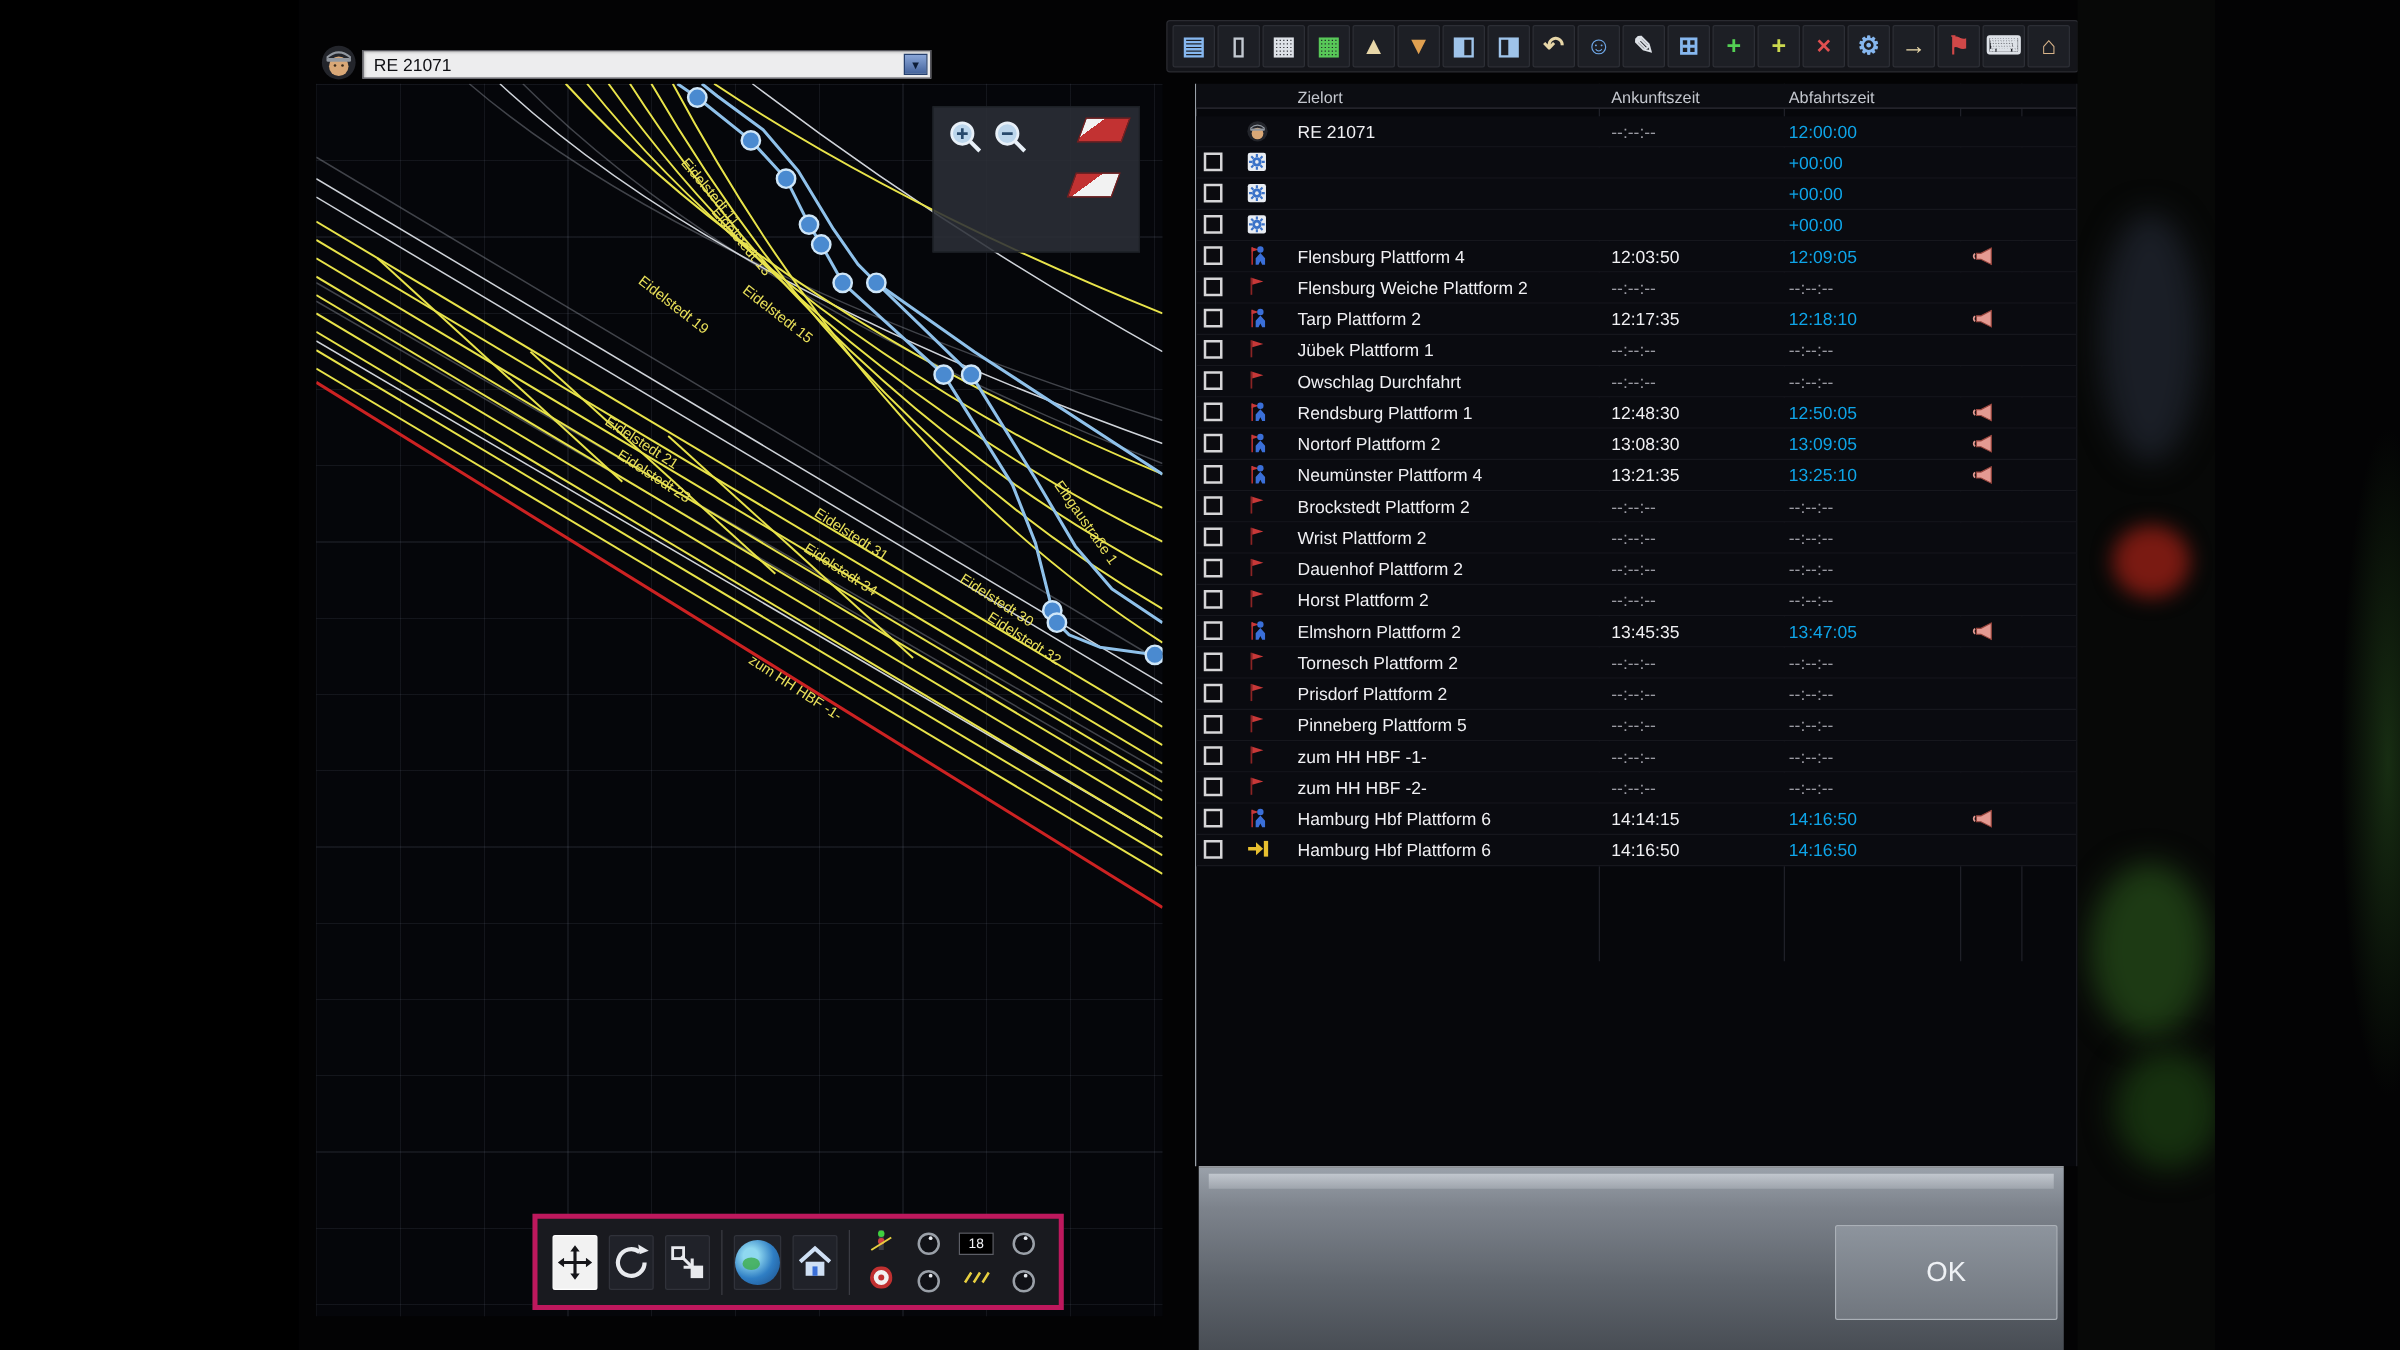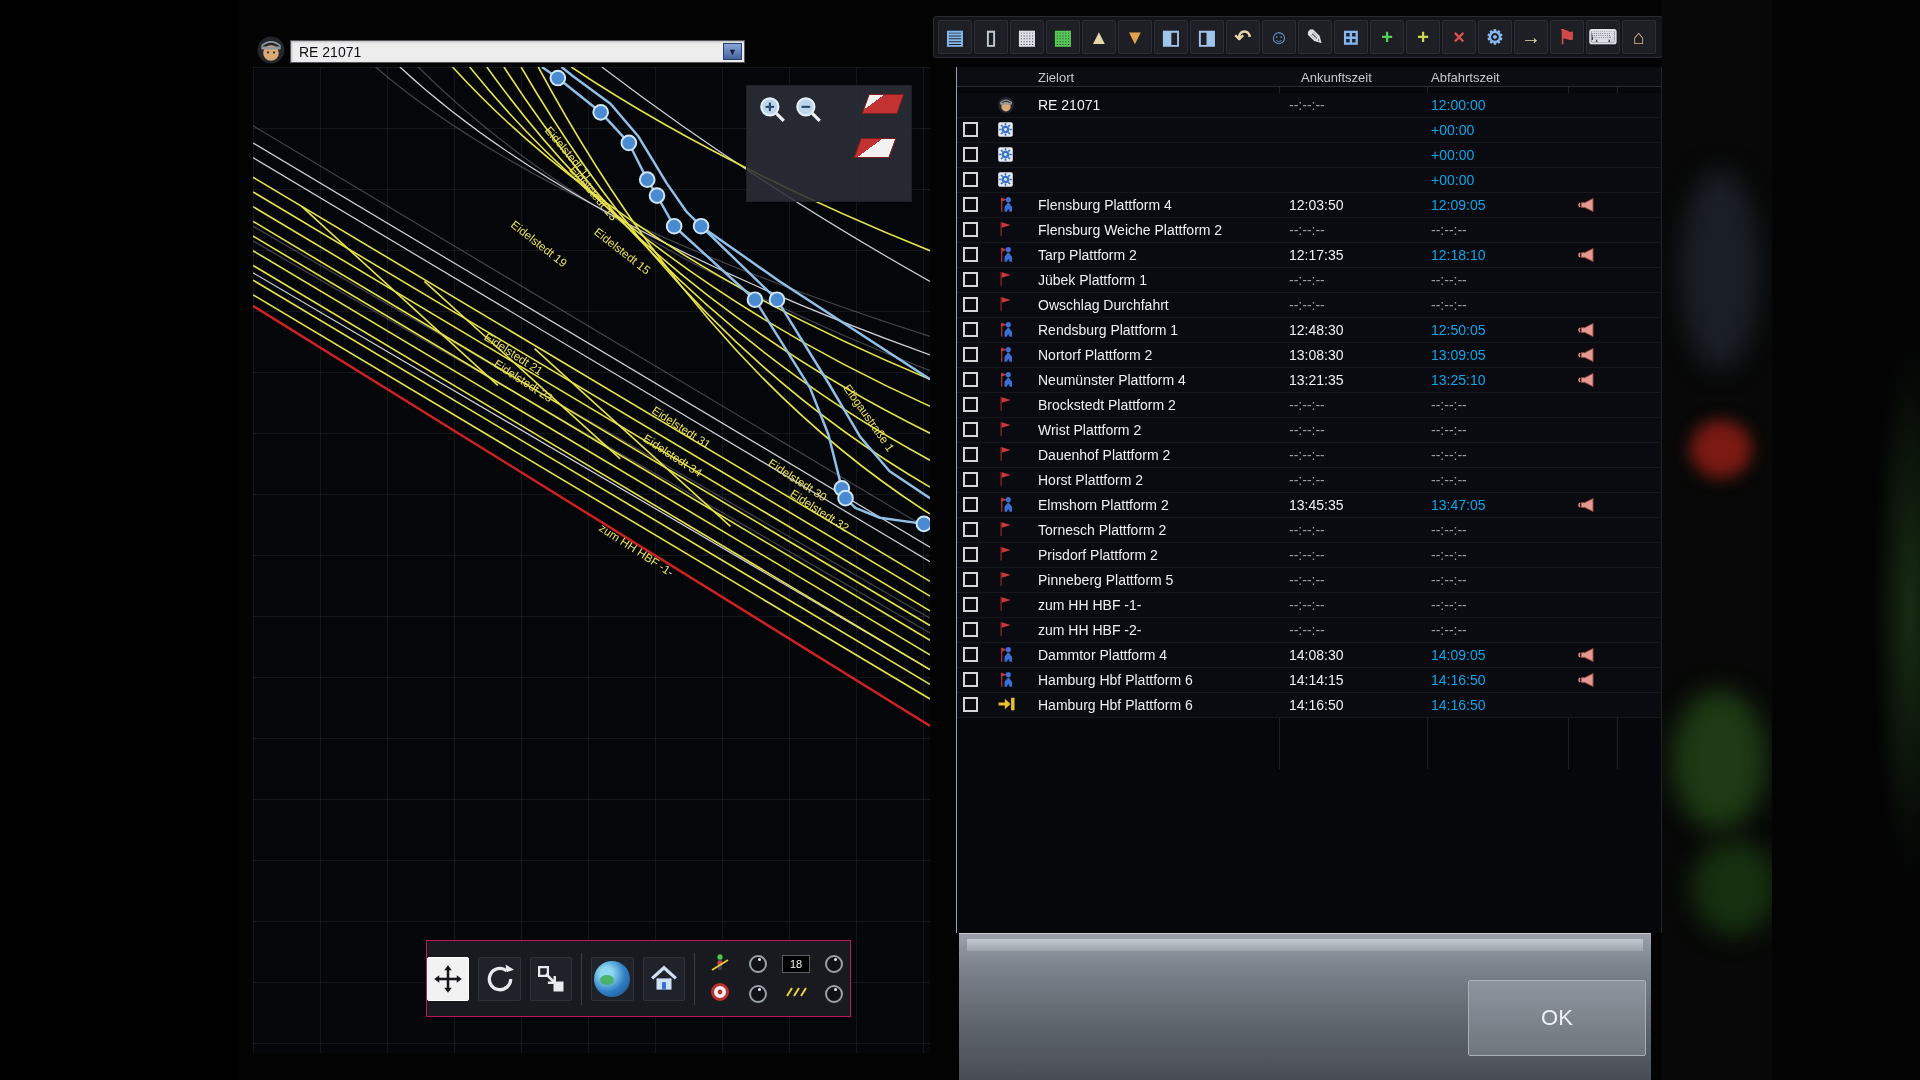--- a/index.html
+++ b/index.html
@@ -63,21 +63,21 @@
   .tool span { font-size:20px; line-height:1; font-weight:bold; }
 
   
   #timetable {
     position:absolute; left:956px; top:67px; width:706px; height:866px;
     background:#06070b; border-left:1px solid #9aa1a9; border-right:1px solid #22232a;
   }
   .vsep { position:absolute; top:0; width:1px; height:702px; background:#1f2028; }
   #thead { position:absolute; left:0; top:0; width:100%; height:20px; background:#0c0d12; border-bottom:1px solid #2c2d34; }
   .h { position:absolute; top:3px; font-size:13px; color:#c4c7ce; }
-  .h0 { left:81px;text-align:right; } .h1 { left:344px; } .h2 { left:474px; }
+  .h0 { left:81px;text-align:right; } .h1 { left:332px; } .h2 { left:474px; }
   #tbody { position:absolute; left:0; top:26px; width:100%; }
   .trow { position:relative; height:25px; border-bottom:1px solid #16171d; background:#0a0b10; cursor:pointer; }
   .cb { position:absolute; left:6px; top:4px; width:15px; height:15px; border:2px solid #d6d6d8; background:#0b0b0f; }
   .ric { position:absolute; left:40px; top:3px; }
   .nm { position:absolute; left:81px; top:4px; font-size:14px; color:#f0f0f3; white-space:nowrap; }
   .ar { position:absolute; left:332px; top:4px; font-size:14px; color:#f0f0f3; }
   .dp { position:absolute; left:474px; top:4px; font-size:14px; color:#0ea5e9; }
   .dim { color:#9b9ba3; }
   .hn { position:absolute; left:620px; top:4px; }
 
@@ -92,23 +92,23 @@
     background:linear-gradient(#d9dee4,#a9afb7); opacity:0.65;
   }
   #ok-btn {
     position:absolute; left:509px; top:34px; width:178px; height:76px;
     background:linear-gradient(#8d949d,#70767e); border:1px solid #aab0b7; border-radius:2px;
     color:#eef1f5; font-size:22px; font-family:"Liberation Sans",sans-serif; cursor:pointer;margin-top:12px;
   }
 
   
   #map-toolbar {
-    position:absolute; left:426px; top:940px; width:425px; height:77px;
-    background:#191a1f; border:1px solid #be185d;
-    display:flex; align-items:center; padding:0 0; gap:9px;
+    position:absolute; left:426px; top:971px; width:425px; height:77px;
+    background:#191a1f; border:4px solid #be185d;
+    display:flex; align-items:center; padding:0 12px; gap:9px;
   }
   .mtool { width:44px; height:44px; display:flex; align-items:center; justify-content:center;
            background:#202229; border:1px solid #30323a; border-radius:2px; cursor:pointer; }
   .mtool.selected { background:#f2f2f2; border-color:#ffffff; }
   .mt-sep { width:1px; height:52px; background:#3a3b42; }
   #cluster { display:grid; grid-template-columns:repeat(4,32px); grid-auto-rows:26px; gap:4px 6px; align-items:center; justify-items:center; }
   .knob { width:18px; height:18px; border-radius:50%; background:#101116; border:2px solid #9aa0a8; position:relative; cursor:pointer; }
   .knob::after { content:""; position:absolute; left:7px; top:1px; width:3px; height:3px; border-radius:50%; background:#e6e9ee; }
   #counter-box { width:28px; height:18px; background:#000; border:1px solid #5c5e66; color:#f2f3f6; font-size:11px; text-align:center; line-height:17px; }
   #globe-icon { width:36px; height:36px; border-radius:50%;
@@ -585,36 +585,20 @@
           <span class="dp dim">--:--:--</span>
         </div>
         <div class="trow">
           <span class="cb"></span>
           <span class="ric"><svg width="17" height="17" viewBox="0 0 14 14">
               <rect x="3.4" y="1.5" width="1" height="11.5" fill="#c03030"></rect>
               <path d="M3.6 1.5 L8.5 3 L3.6 4.5 Z" fill="#c83838"></path>
               <circle cx="9.3" cy="3" r="2.1" fill="#3a6fd8"></circle>
               <path d="M9.3 5.2 L6.2 8.8 V13 h1.9 l1.2 -2.4 L10.5 13 h1.9 V8.8 Z" fill="#3a6fd8"></path>
             </svg></span>
-          <span class="nm">Dammtor Plattform 4</span>
-          <span class="ar">14:08:30</span>
-          <span class="dp">14:09:05</span>
-          <span class="hn"><svg width="19" height="16" viewBox="0 0 16 13">
-              <path d="M13.5 1 L6.5 4.5 H3.5 V8.5 H6.5 L13.5 12 Z" fill="#e49a92" stroke="#96443c" stroke-width="0.8"></path>
-              <path d="M2.5 4.8 Q0.8 6.5 2.5 8.2" stroke="#e49a92" stroke-width="1.2" fill="none"></path>
-            </svg></span>
-        </div>
-        <div class="trow">
-          <span class="cb"></span>
-          <span class="ric"><svg width="17" height="17" viewBox="0 0 14 14">
-              <rect x="3.4" y="1.5" width="1" height="11.5" fill="#c03030"></rect>
-              <path d="M3.6 1.5 L8.5 3 L3.6 4.5 Z" fill="#c83838"></path>
-              <circle cx="9.3" cy="3" r="2.1" fill="#3a6fd8"></circle>
-              <path d="M9.3 5.2 L6.2 8.8 V13 h1.9 l1.2 -2.4 L10.5 13 h1.9 V8.8 Z" fill="#3a6fd8"></path>
-            </svg></span>
           <span class="nm">Hamburg Hbf Plattform 6</span>
           <span class="ar">14:14:15</span>
           <span class="dp">14:16:50</span>
           <span class="hn"><svg width="19" height="16" viewBox="0 0 16 13">
               <path d="M13.5 1 L6.5 4.5 H3.5 V8.5 H6.5 L13.5 12 Z" fill="#e49a92" stroke="#96443c" stroke-width="0.8"></path>
               <path d="M2.5 4.8 Q0.8 6.5 2.5 8.2" stroke="#e49a92" stroke-width="1.2" fill="none"></path>
             </svg></span>
         </div>
         <div class="trow">
           <span class="cb"></span>

